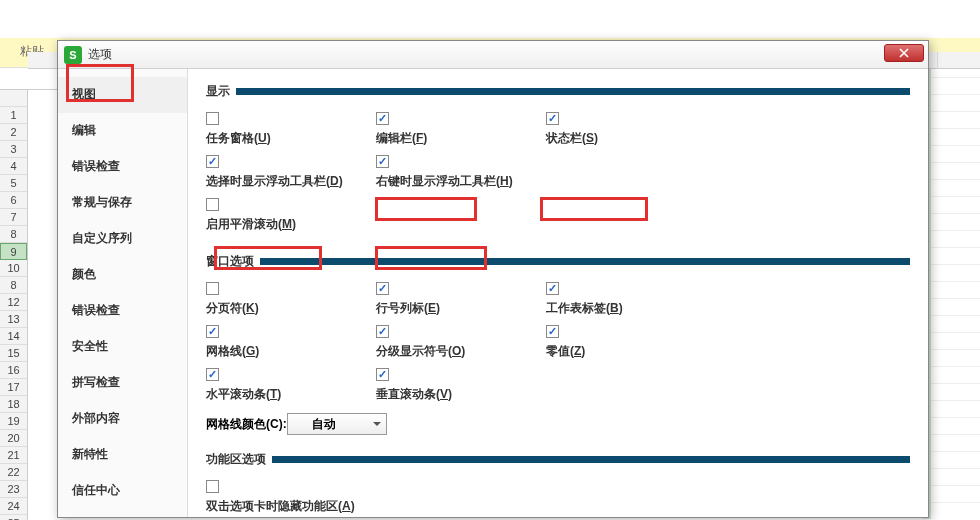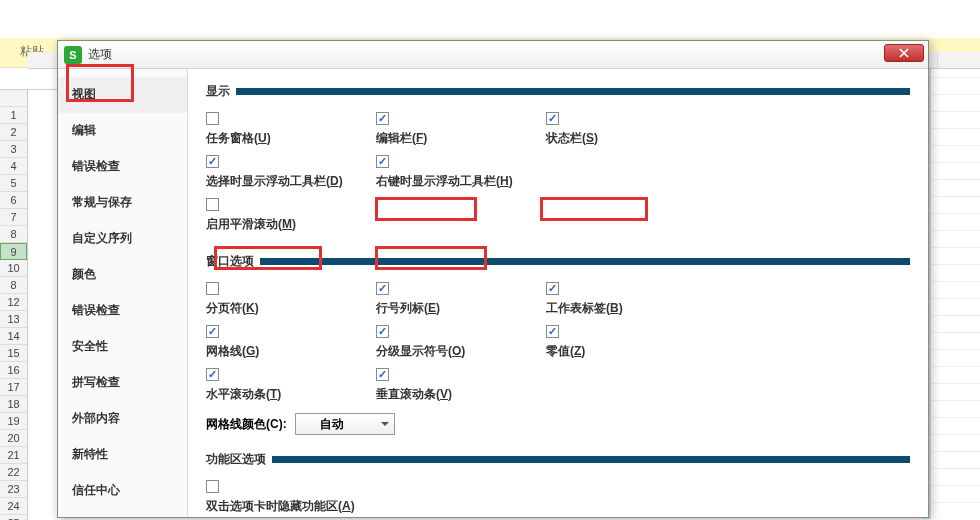--- a/index.html
+++ b/index.html
@@ -42,21 +42,21 @@
     fieldset { border: none; border-top: 7px solid #0c4a6e; margin-bottom: 12px; padding: 8px 0 4px; }
     legend { padding: 0 6px 0 0; color: #333; }
     
     .option-grid { display: grid; grid-template-columns: 170px 170px 170px; gap: 8px 0; padding: 4px 0; }
     .checkbox-item { display: flex; align-items: flex-start; gap: 5px; flex-direction: column; }
     .cb { width: 13px; height: 13px; border: 1px solid #888; background: #fff; display: inline-flex; align-items: center; justify-content: center; cursor: pointer; }
     .cb.checked::after { content: "✓"; color: #2a66c8; font-size: 11px; font-weight: bold; line-height: 1; }
     .cb-label { color: #333; }
     .cb-label u { text-decoration: underline; }
     
-    .grid-color-row { display: flex; align-items: center; gap: 8px; margin-top: 6px; }
+    .grid-color-row { display: flex; align-items: center; gap: 0; margin-top: 6px; }
     .dropdown { width: 100px; height: 22px; border: 1px solid #999; background: linear-gradient(#fff, #eee); display: flex; align-items: center; padding: 0 24px; position: relative; cursor: pointer; }
     .dropdown::after { content: ""; position: absolute; right: 5px; top: 8px; border: 4px solid transparent; border-top-color: #555; }
     
     .help-icon { width: 15px; height: 15px; border-radius: 50%; background: #b8d4e8; color: #2a6db0; display: inline-flex; align-items: center; justify-content: center; font-size: 11px; cursor: pointer; margin-left: 6px; }
     
     
     .hl { position: absolute; border: 3px solid #e03030; pointer-events: none; }
     .hl1 { left: 66px; top: 64px; width: 68px; height: 38px; }
     .hl2 { left: 375px; top: 197px; width: 102px; height: 24px; }
     .hl3 { left: 540px; top: 197px; width: 108px; height: 24px; }

